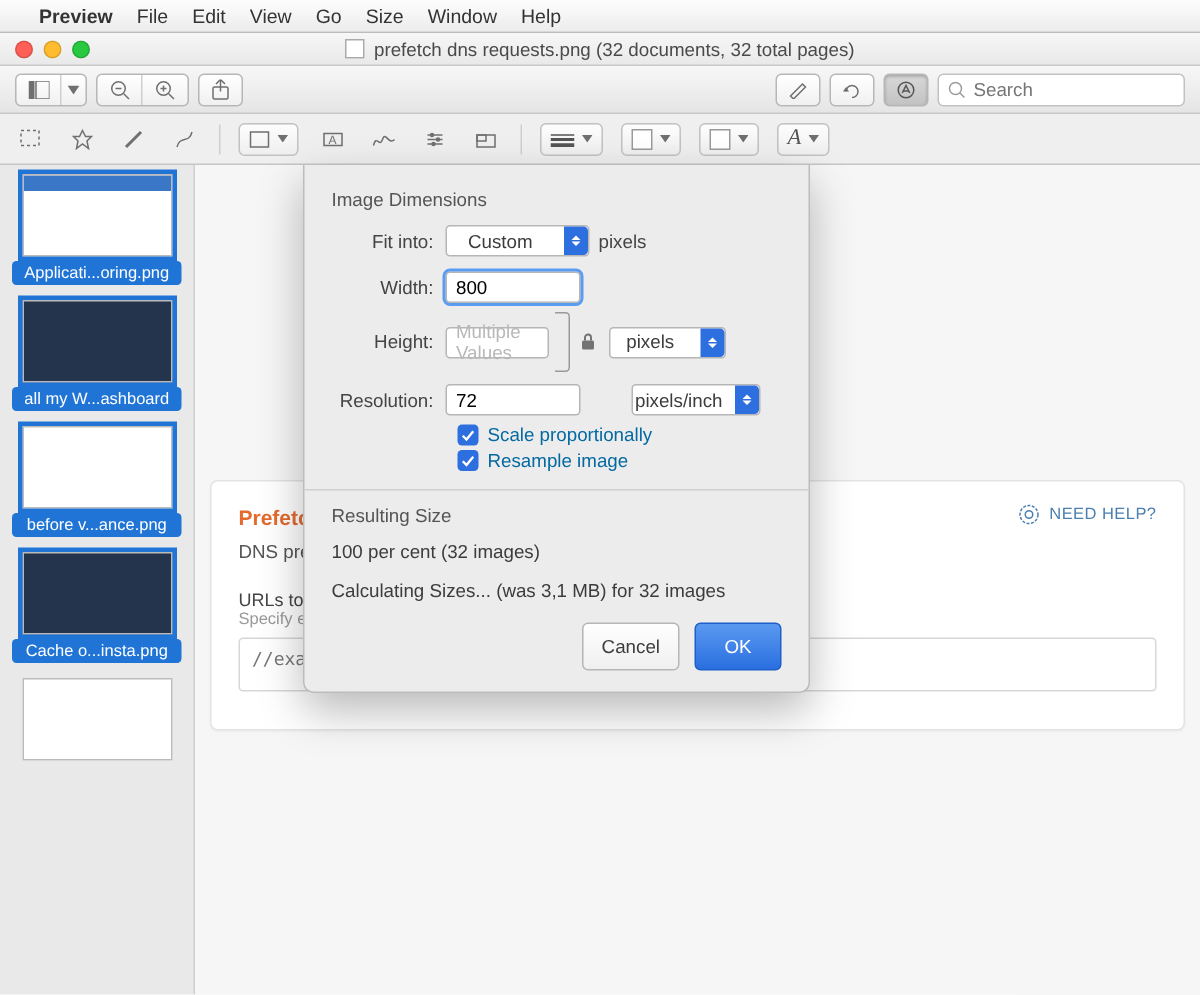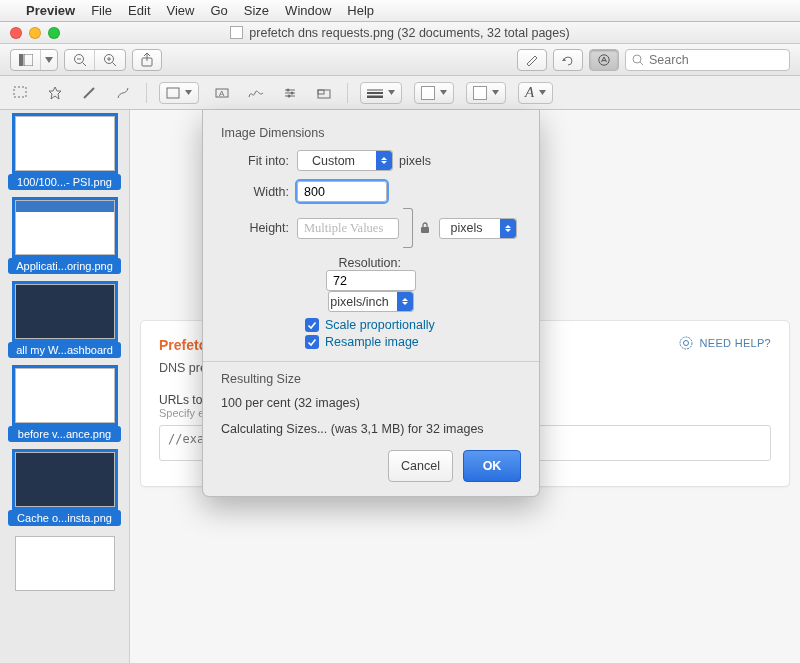--- a/index.html
+++ b/index.html
@@ -64,21 +64,21 @@
   .numfield.focus { outline:2px solid #5b9bf0; outline-offset:0; }
   .numfield.disabled { color:#b8b8b8; }
   .unit-text { margin-left:6px; color:#444; }
   .lock { width:20px; display:flex; align-items:center; justify-content:center; }
   .checkbox-row { display:flex; align-items:center; gap:6px; margin:3px 0 3px 84px; color:#0369a1; }
   .chk { width:14px; height:14px; border-radius:3px; background:#2e6fe0; display:flex; align-items:center; justify-content:center; }
   .chk svg { display:block; }
   .hr { height:1px; background:#cfcfcf; margin:12px -18px 10px; }
   .btnrow { display:flex; justify-content:flex-end; gap:10px; margin-top:14px; }
   .mac-btn { height:32px; min-width:58px; border:1px solid #b6b6b6; border-radius:4px; background:linear-gradient(#fff,#efefef); font-size:12.5px; display:flex; align-items:center; justify-content:center; padding:0 12px; }
-  .mac-btn.primary { background:linear-gradient(#5a99f0,#2a6fe0); border-color:#1f5fc8; color:#fff;font-weight:bold; }
+  .mac-btn.primary { background:linear-gradient(#5a99f0,#2a6fe0); border-color:#1f5fc8; color:#fff; }
   .link-bracket { width:10px; height:40px; border:1px solid #9a9a9a; border-left:none; border-radius:0 3px 3px 0; margin:0 2px 0 4px; }
   .res-row .select { width:92px; }
   .whblock { display:flex; align-items:center; }
   .whblock .cols { display:flex; flex-direction:column; gap:6px; }
 </style>
 </head>
 <body>
 
 <div class="menubar">
   <span class="apple"></span>
@@ -255,24 +255,20 @@
         <span style="font-style:italic;font-family:serif;font-size:15px;color:#555;">A</span>
         <svg width="7" height="5">
           <polygon points="0,0 7,0 3.5,5" fill="#6f6f6f"></polygon>
         </svg>
       </div>
   </div>
 
   <div class="body">
     <div class="sidebar">
       <div class="thumb">
-          <div class="img sel"></div>
-          <span class="cap">100/100...- PSI.png</span>
-        </div>
-      <div class="thumb">
           <div class="img sel" style="background:linear-gradient(#3b77c7,#3b77c7 20%,#fff 20%);"></div>
           <span class="cap">Applicati...oring.png</span>
         </div>
       <div class="thumb">
           <div class="img sel" style="background:#24344d;"></div>
           <span class="cap">all my W...ashboard</span>
         </div>
       <div class="thumb">
           <div class="img sel"></div>
           <span class="cap">before v...ance.png</span>
@@ -320,37 +316,37 @@
           <div class="whblock">
             <div class="cols">
               <div class="numfield focus" style="width:90px;">
                 <input value="800" style="">
               </div>
             </div>
           </div>
         </div>
         <div class="row" style="margin-top:6px;">
           <span class="lbl">Height:</span>
-          <div class="numfield disabled" style="width:102px;font-family:Liberation Serif, serif;">
+          <div class="numfield disabled" style="width:69px;">
             <span>Multiple Values</span>
           </div>
           <div class="link-bracket"></div>
           <div class="lock">
             <svg width="10" height="12" viewBox="0 0 10 12">
                 <rect x="1" y="5" width="8" height="6" rx="1" fill="#737373"></rect>
                 <path d="M3 5 V3 a2 2 0 0 1 4 0 V5" fill="none" stroke="#737373" stroke-width="1.3"></path>
               </svg>
           </div>
           <div class="select" style="width:78px; margin-left:4px;">
             <span>pixels</span>
               <span class="caret"></span>
           </div>
         </div>
 
-        <div class="row res-row" style="margin-top:8px;flex-direction:column;">
+        <div class="row res-row" style="margin-top:8px;">
           <span class="lbl">Resolution:</span>
           <div class="numfield" style="width:90px;">
             <input value="72" style="">
           </div>
           <div style="width:34px;"></div>
           <div class="select" style="width:86px;">
             <span>pixels/inch</span>
               <span class="caret"></span>
           </div>
         </div>

